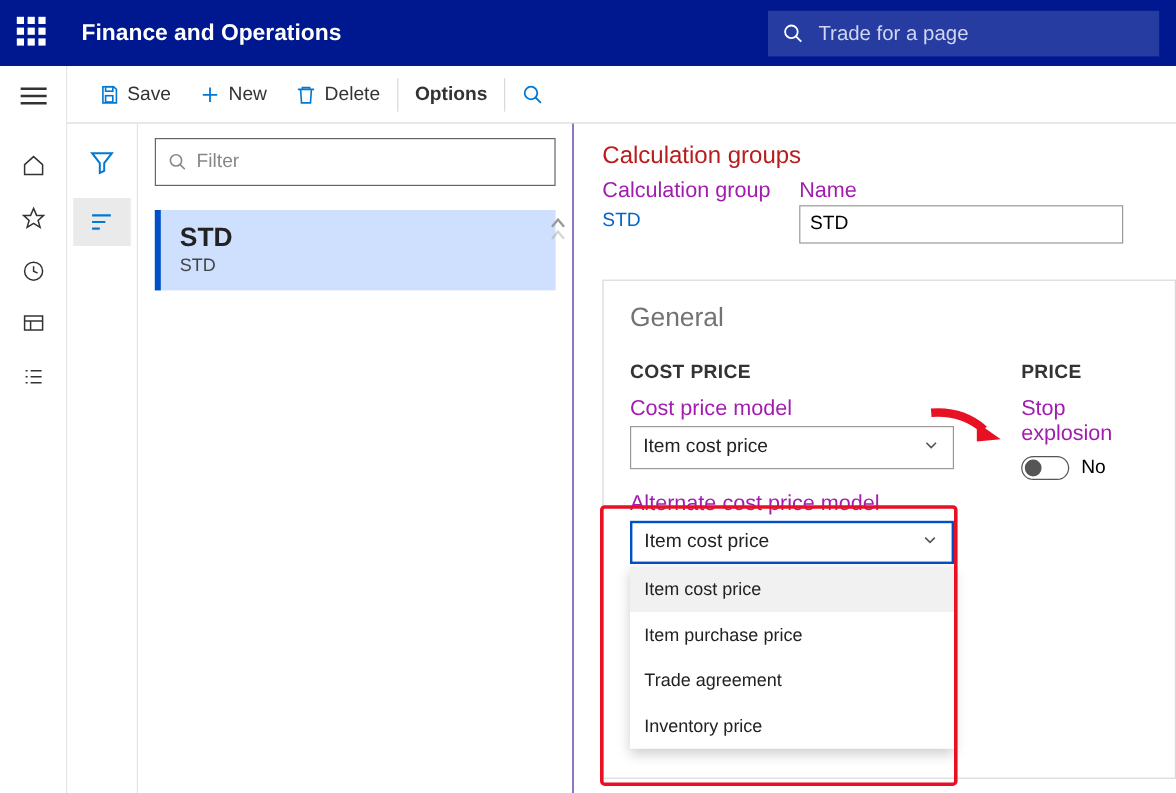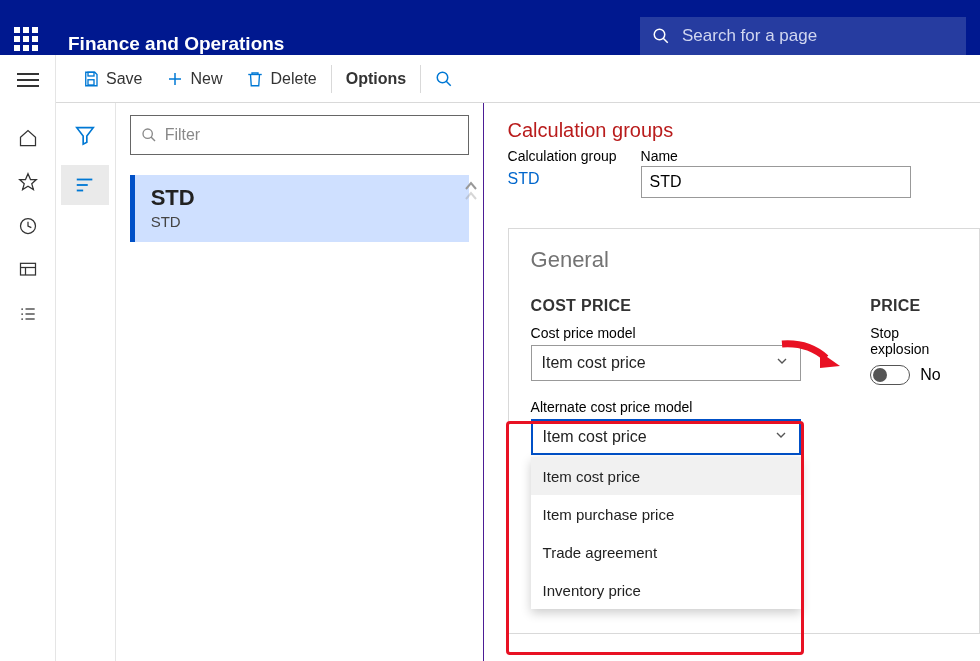--- a/index.html
+++ b/index.html
@@ -4,21 +4,21 @@
 <style>
   * { box-sizing: border-box; margin: 0; padding: 0; font-family: "Segoe UI", Arial, sans-serif; }
   body { width: 980px; height: 661px; overflow: hidden; background: #fff; }
 
   
   .topbar {
     height: 55px;
     background: #00188f;
     color: #fff;
     display: flex;
-    align-items: flex-end;
+    align-items: center;
     padding: 0 14px;
   }
   .waffle {
     width: 28px; height: 28px;
     display: grid;
     grid-template-columns: repeat(3,6px);
     grid-template-rows: repeat(3,6px);
     gap: 3px;
     margin-right: 26px;
   }
@@ -142,21 +142,21 @@
 
   
   .detail-col {
     flex: 1;
     padding: 16px 0 0 24px;
     position: relative;
   }
   .page-title { font-size: 20px; color:#b91c1c; margin-bottom:6px; }
   .field-row { display:flex; gap: 24px; margin-top:4px; }
   .field { display:flex; flex-direction:column; }
-  .field-label { font-size: 14px; color:#000000; margin-bottom:2px; }
+  .field-label { font-size: 18px; color:#a21caf; margin-bottom:2px; }
   .field-link { font-size:16px; color:#0066cc; padding:4px 0; }
   .field-input {
     width: 270px;
     height: 32px;
     border: 1px solid #999;
     padding: 0 8px;
     font-size:16px;
   }
 
   .general-card {
@@ -234,21 +234,21 @@
     <span></span>
       <span></span>
       <span></span>
   </div>
   <div class="app-title">Finance and Operations</div>
   <div class="search-box">
     <svg width="18" height="18" viewBox="0 0 24 24" fill="none" stroke="#fff" stroke-width="2">
         <circle cx="10" cy="10" r="7"></circle>
         <line x1="21" y1="21" x2="15" y2="15"></line>
       </svg>
-    <span>Search for a page</span>
+    <span>Trade for a page</span>
   </div>
 </div>
 
 <div class="left-rail">
   <div class="rail-icon" style="margin-top:4px;">
     <svg width="22" height="16" viewBox="0 0 22 16">
         <line x1="0" y1="2" x2="22" y2="2" stroke="#333" stroke-width="2"></line>
         <line x1="0" y1="8" x2="22" y2="8" stroke="#333" stroke-width="2"></line>
         <line x1="0" y1="14" x2="22" y2="14" stroke="#333" stroke-width="2"></line>
       </svg>

